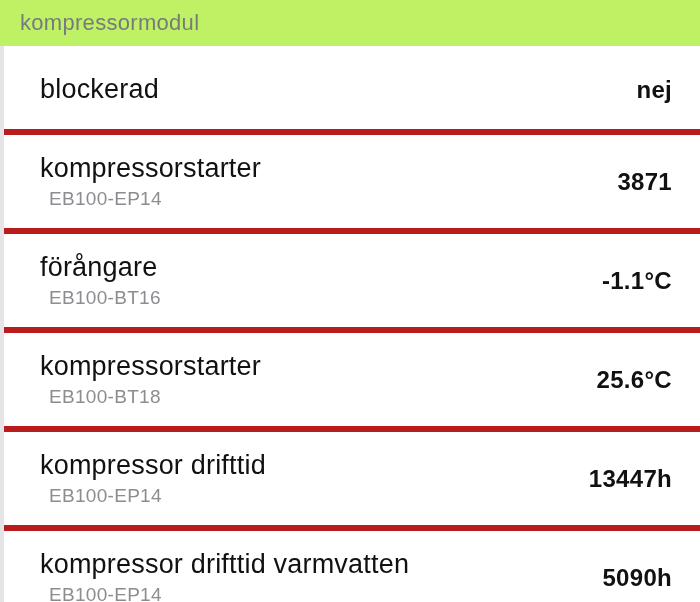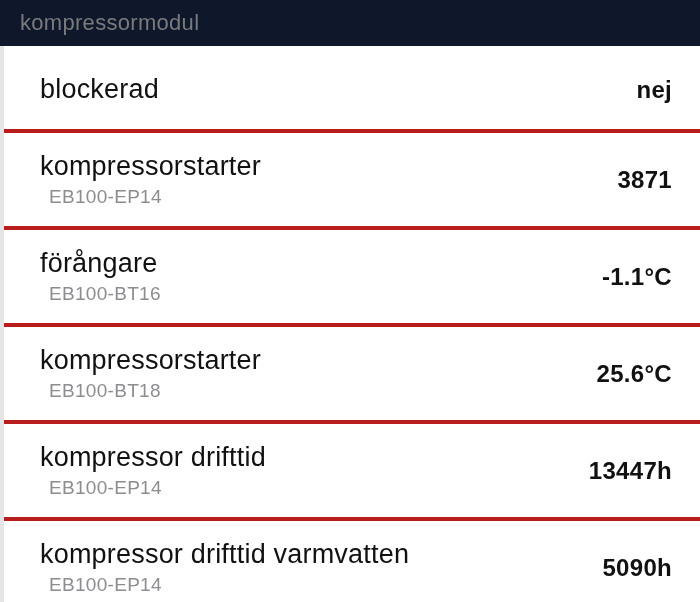--- a/index.html
+++ b/index.html
@@ -8,36 +8,36 @@
       box-sizing: border-box;
     }
     body {
       font-family: -apple-system, BlinkMacSystemFont, "Helvetica Neue", Helvetica, Arial, sans-serif;
       background: #fff;
       width: 700px;
       height: 602px;
       overflow: hidden;
     }
     .header {
-      background: #0f172a;
+      background: #bef264;
       padding: 10px 20px;
       font-size: 22px;
       color: #797a7d;
       letter-spacing: 0.3px;
     }
     .content {
       border-left: 4px solid #e5e5e8;
       background: #fff;
     }
     .row {
       display: flex;
       justify-content: space-between;
       align-items: center;
       padding: 18px 28px 18px 36px;
-      border-bottom: 4px solid #b91c1c;
+      border-bottom: 6px solid #b91c1c;
     }
     .row:last-child {
       border-bottom: none;
     }
     .row-left {
       display: flex;
       flex-direction: column;
       gap: 4px;
     }
     .row-label {

